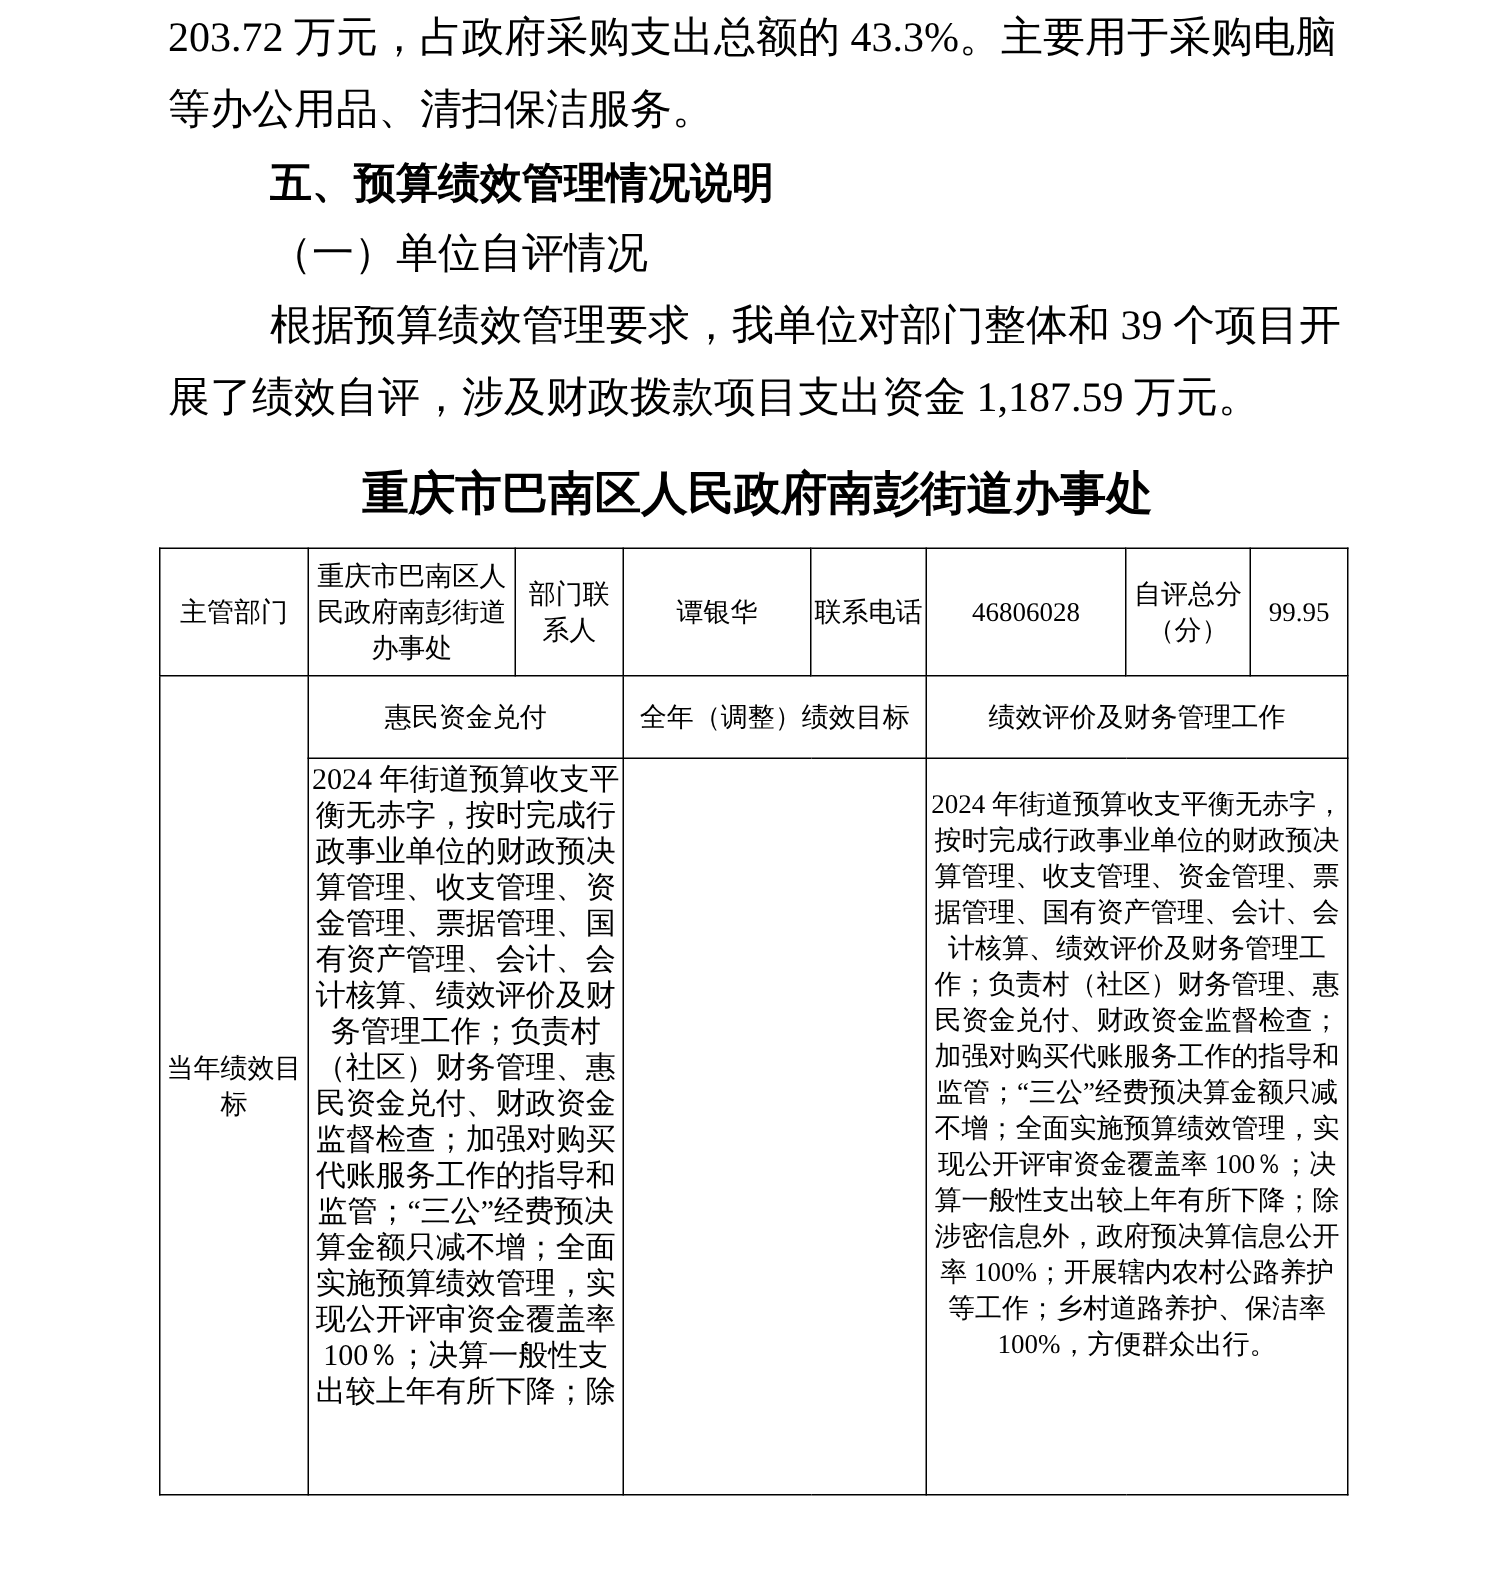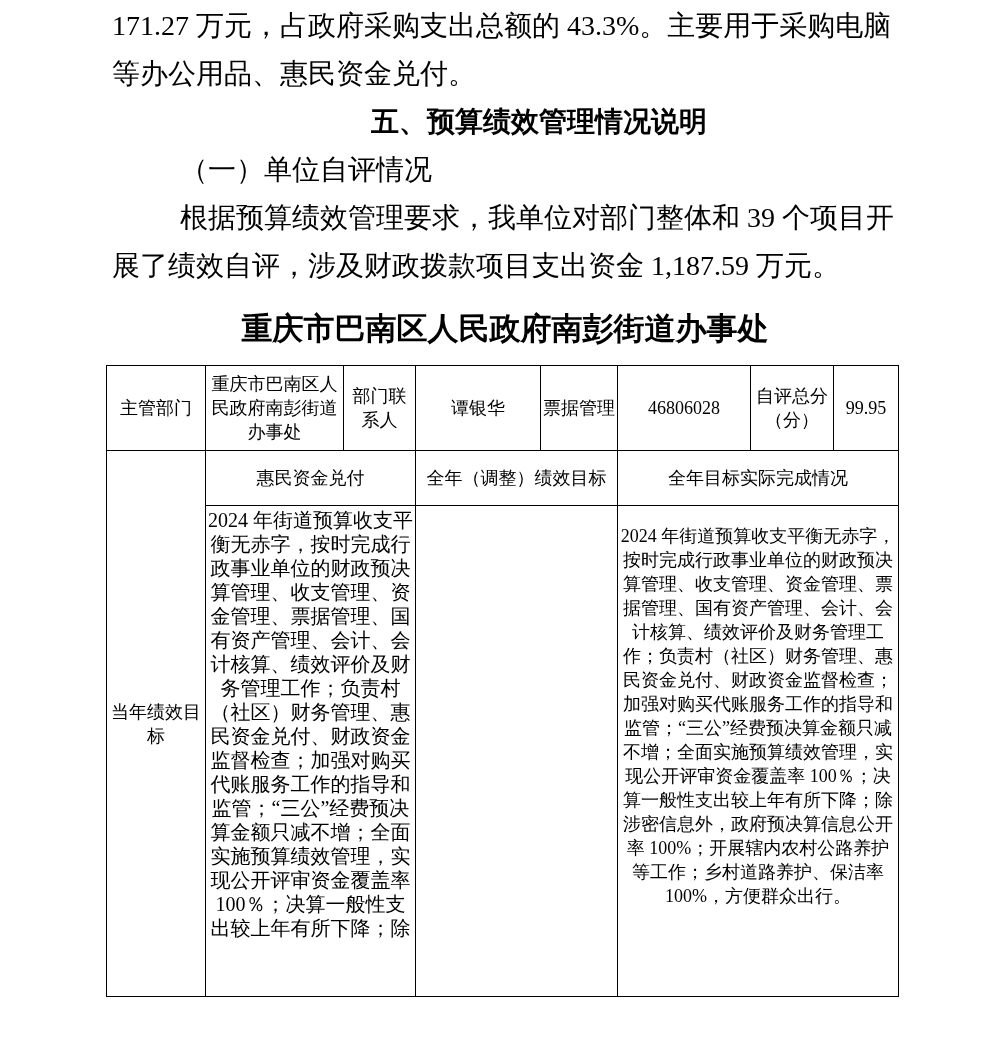--- a/index.html
+++ b/index.html
@@ -28,21 +28,20 @@
   }
   .body-par .line { display: block; }
   .line.indent { padding-left: 68px; }
   .section-heading {
     font-family: "Liberation Sans", sans-serif;
     font-weight: bold;
     font-size: 28px;
     line-height: 48px;
     padding-left: 68px;
     margin: 0;
-    text-align: center;
   }
   .sub-heading {
     font-size: 28px;
     line-height: 48px;
     padding-left: 68px;
     font-family: Liberation Serif, serif;
   }
   .table-title {
     margin: 14px 0 0 0;
     font-size: 31px;
@@ -98,22 +97,22 @@
   }
   td.goal-text-right .clip { height: 455px; }
   td.goal-text-empty .clip { height: 1px; }
 </style>
 </head>
 <body>
 
 <div class="content">
 
   <p class="body-par">
-    <span class="line">171.27 万元，占政府采购支出总额的 43.3%。主要用于采购电脑</span>
-    <span class="line">等办公用品、惠民资金兑付。</span>
+    <span class="line">203.72 万元，占政府采购支出总额的 43.3%。主要用于采购电脑</span>
+    <span class="line">等办公用品、清扫保洁服务。</span>
   </p>
 
   <h3 class="section-heading">五、预算绩效管理情况说明</h3>
 
   <p class="sub-heading">（一）单位自评情况</p>
 
   <p class="body-par">
     <span class="line indent">根据预算绩效管理要求，我单位对部门整体和 39 个项目开</span>
     <span class="line">展了绩效自评，涉及财政拨款项目支出资金 1,187.59 万元。</span>
   </p>
@@ -132,30 +131,30 @@
       <col style="width:133px">
       <col style="width:83px">
       <col style="width:65px">
     </colgroup>
     <tbody>
         <tr class="row-head">
       <td>主管部门</td>
       <td class="unit-name">重庆市巴南区人民政府南彭街道办事处</td>
       <td>部门联系人</td>
       <td>谭银华</td>
-      <td>票据管理</td>
+      <td>联系电话</td>
       <td>46806028</td>
       <td>自评总分（分）</td>
       <td>99.95</td>
     </tr>
     <tr class="row-goal-head">
       <td class="goal-label" rowspan="2">当年绩效目标</td>
       <td colspan="2">惠民资金兑付</td>
       <td colspan="2">全年（调整）绩效目标</td>
-      <td colspan="3">全年目标实际完成情况</td>
+      <td colspan="3">绩效评价及财务管理工作</td>
     </tr>
     <tr>
       <td class="goal-text goal-text-left" colspan="2">
         <div class="clip">2024 年街道预算收支平衡无赤字，按时完成行政事业单位的财政预决算管理、收支管理、资金管理、票据管理、国有资产管理、会计、会计核算、绩效评价及财务管理工作；负责村（社区）财务管理、惠民资金兑付、财政资金监督检查；加强对购买代账服务工作的指导和监管；“三公”经费预决算金额只减不增；全面实施预算绩效管理，实现公开评审资金覆盖率 100％；决算一般性支出较上年有所下降；除</div>
       </td>
       <td class="goal-text goal-text-empty" colspan="2">
         <div class="clip"></div>
       </td>
       <td class="goal-text goal-text-right" colspan="3">
         <div class="clip">2024 年街道预算收支平衡无赤字，按时完成行政事业单位的财政预决算管理、收支管理、资金管理、票据管理、国有资产管理、会计、会计核算、绩效评价及财务管理工作；负责村（社区）财务管理、惠民资金兑付、财政资金监督检查；加强对购买代账服务工作的指导和监管；“三公”经费预决算金额只减不增；全面实施预算绩效管理，实现公开评审资金覆盖率 100％；决算一般性支出较上年有所下降；除涉密信息外，政府预决算信息公开率 100%；开展辖内农村公路养护等工作；乡村道路养护、保洁率 100%，方便群众出行。</div>

